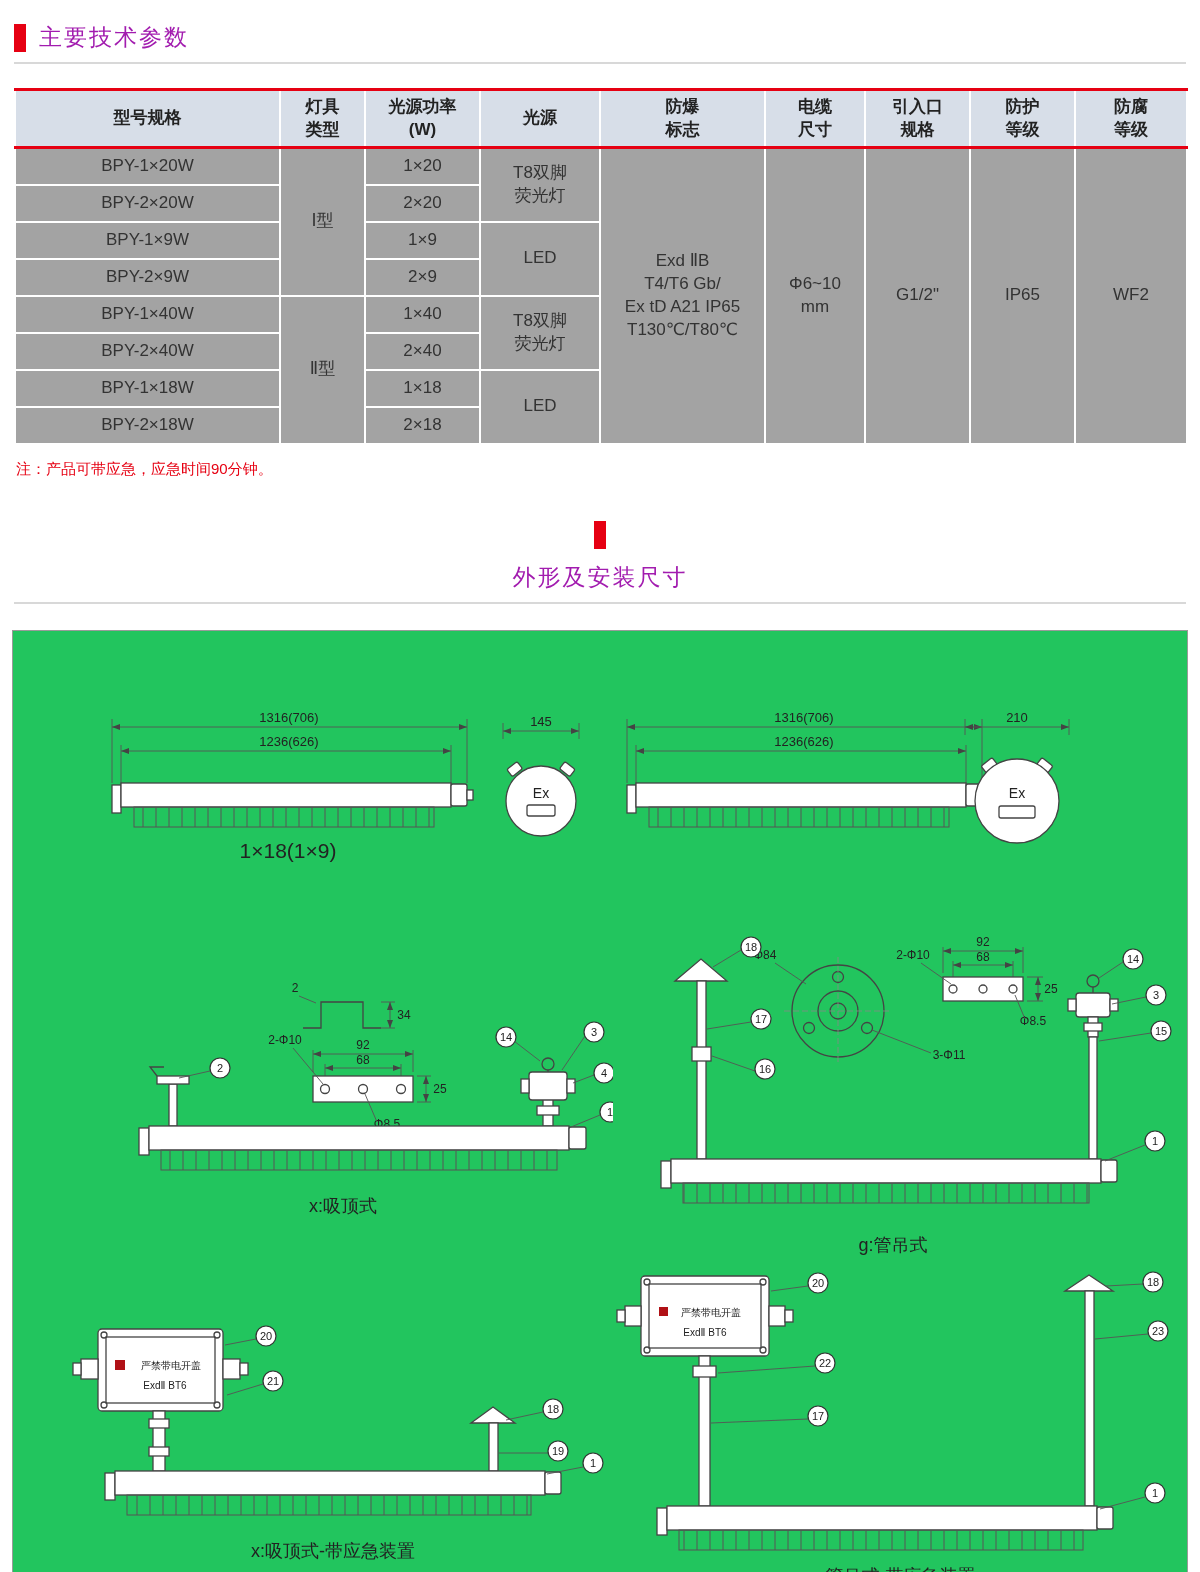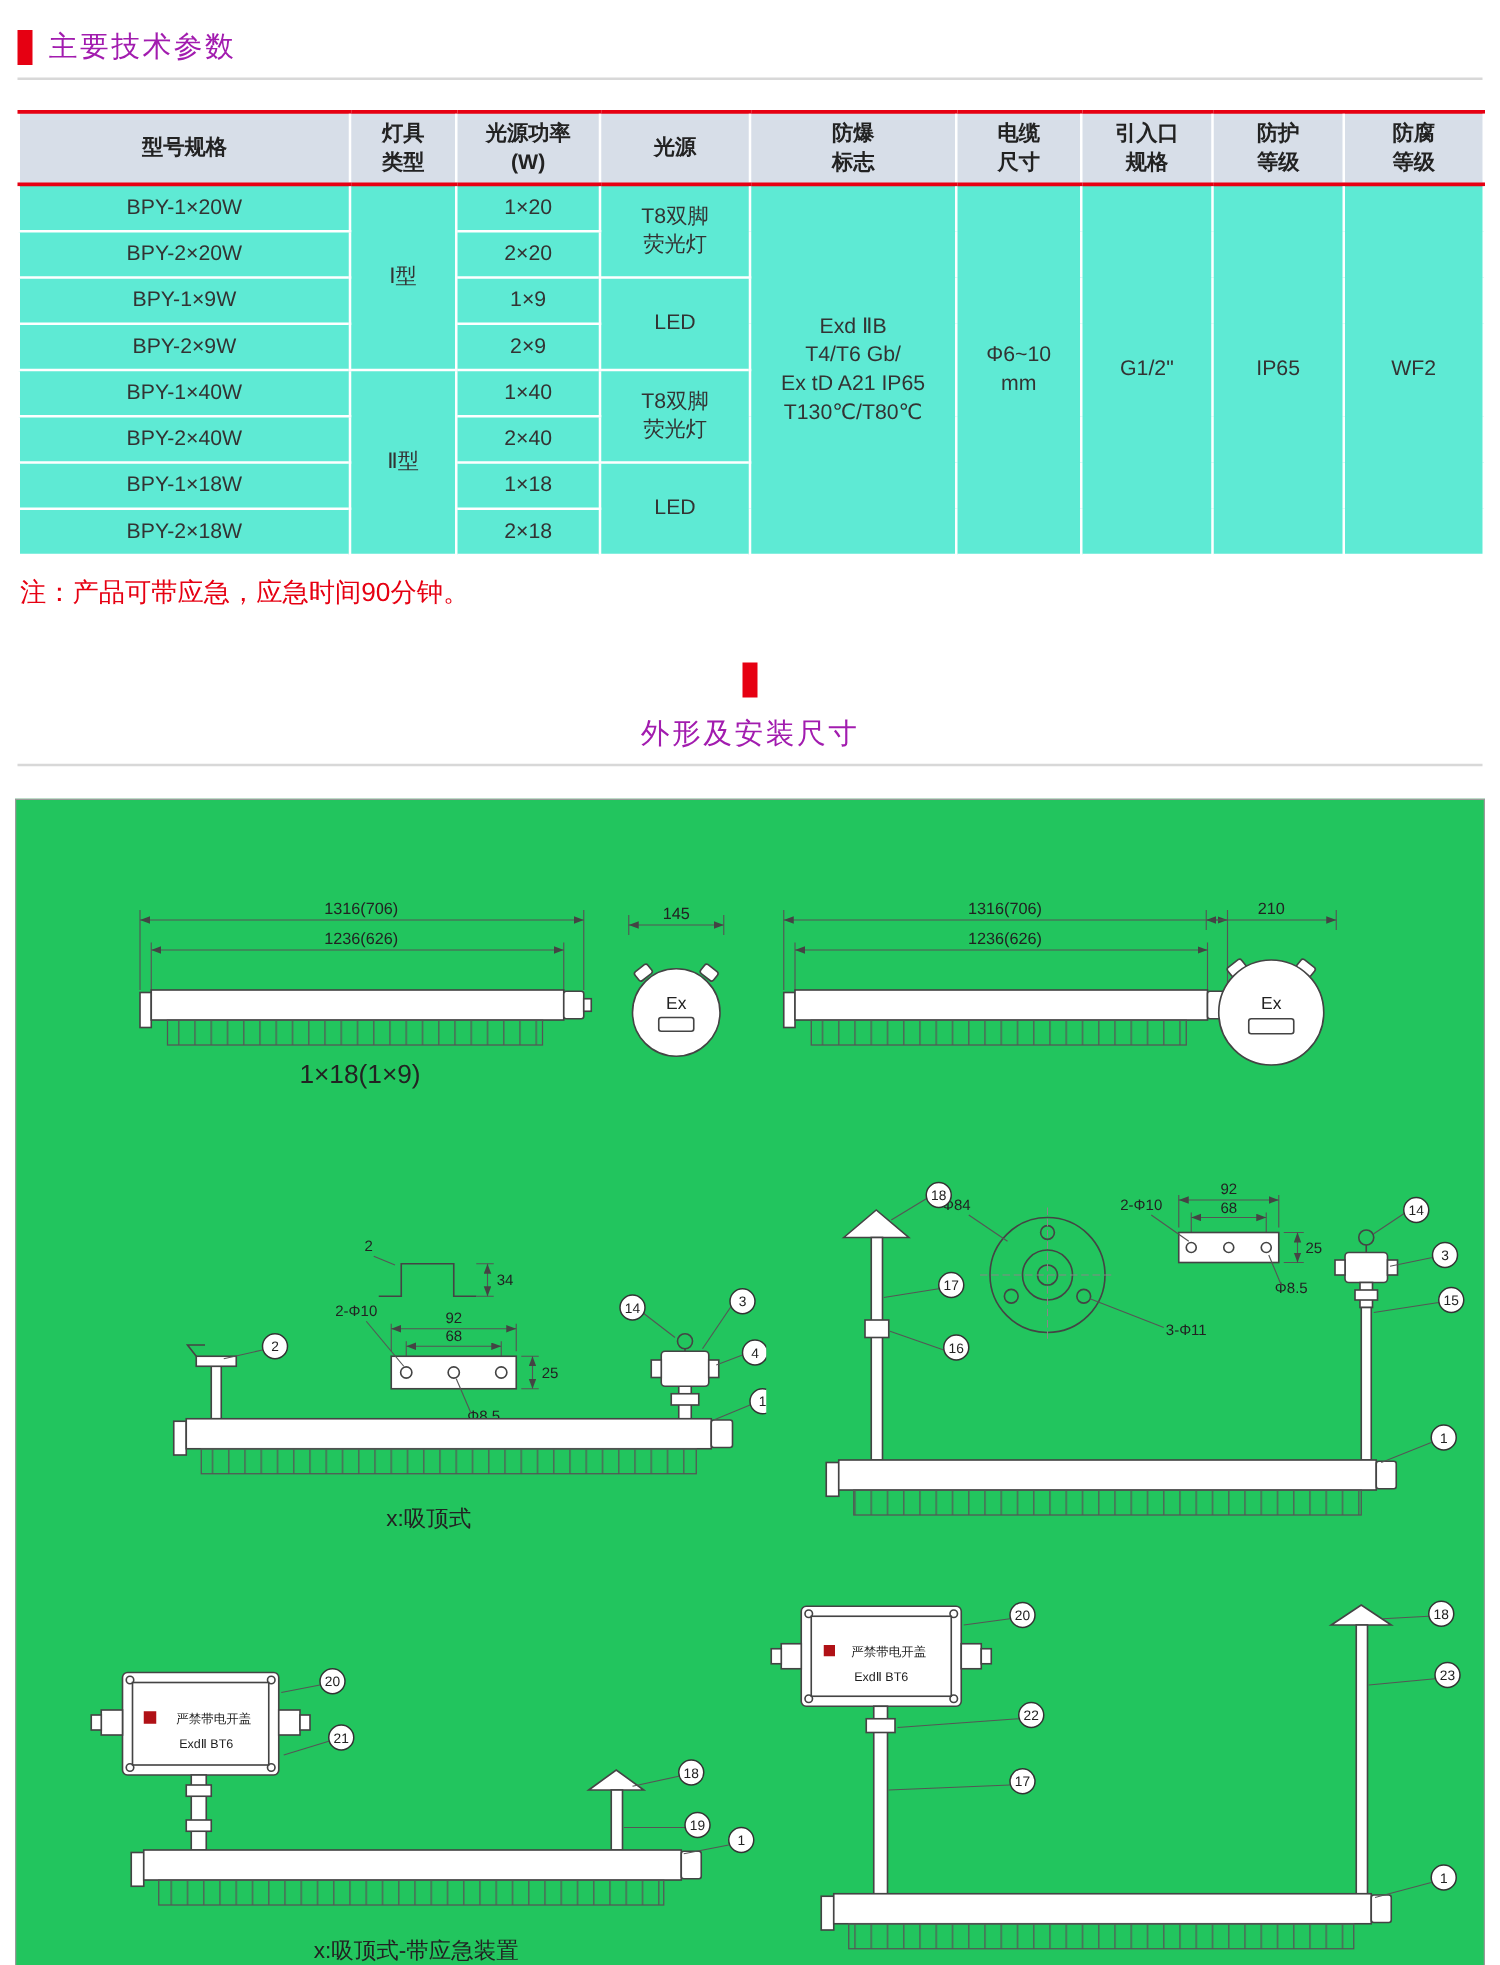--- a/index.html
+++ b/index.html
@@ -9,23 +9,23 @@
 
   .section-header { display:flex; align-items:center; gap:13px; margin:22px 14px 0 14px; padding-bottom:9px; border-bottom:2px solid #d8d8d8; }
   .section-header.second { margin-top:42px;flex-direction:column; }
   .red-bar { width:12px; height:28px; background:var(--red); }
   .section-title { font-size:23px; font-weight:normal; color:#a21caf; letter-spacing:2px; }
 
   table.spec { border-collapse:collapse; table-layout:fixed; width:1172px; margin:24px 0 0 14px; }
   .spec th, .spec td { border:2px solid #fff; text-align:center; vertical-align:middle; white-space:pre-line; }
   .spec th { background:#d7dee8; font-size:17px; font-weight:bold; color:#222; height:58px; line-height:1.3;
              border-top:3px solid var(--red); border-bottom:3px solid var(--red); }
-  .spec td { background:#5eead4; font-size:17px; color:#333; height:37px; line-height:1.35; }
-
-  .note { margin:15px 0 0 16px; font-size:21px; color:var(--red); }
+  .spec td { background:#a3a3a3; font-size:17px; color:#333; height:37px; line-height:1.35; }
+
+  .note { margin:15px 0 0 16px; font-size:15px; color:var(--red); }
 
   .panel { position:relative; width:1176px; height:956px; margin:26px 0 0 12px; border:1px solid #9a9a9a; background:#22c55e; }
   .draw { position:absolute; }
   .caption { text-align:center; font-size:18px; color:#222; }
   .caption.big { font-size:21px; }
 
   svg { display:block; }
   svg text { font-family:"Liberation Sans","DejaVu Sans",sans-serif; font-size:13px; fill:#222; }
   .ln  { stroke:var(--line); stroke-width:1.3; fill:none; }
   .lnf { stroke:var(--line); stroke-width:1.3; fill:#fff; }
@@ -423,20 +423,21 @@
           <line class="dim" x1="538" y1="104" x2="486" y2="112"></line>
           <circle cx="548" cy="102" r="10"></circle>
           <text x="548" y="106">15</text>
         </g>
       <g class="callout">
           <line class="dim" x1="532" y1="216" x2="492" y2="232"></line>
           <circle cx="542" cy="212" r="10"></circle>
           <text x="542" y="216">1</text>
         </g>
     </svg>
+    <div class="caption" style="margin-top:6px;">g:管吊式</div>
   </div>
 
   <div class="draw" style="left:40px; top:690px; width:560px;">
     <svg width="560" height="200" viewBox="0 0 560 200">
       <defs>
         <pattern id="cg5" width="13" height="20" patternUnits="userSpaceOnUse">
             <line x1="6" y1="0" x2="6" y2="20" stroke="#555" stroke-width="1"></line>
           </pattern>
       </defs>
       <g>

